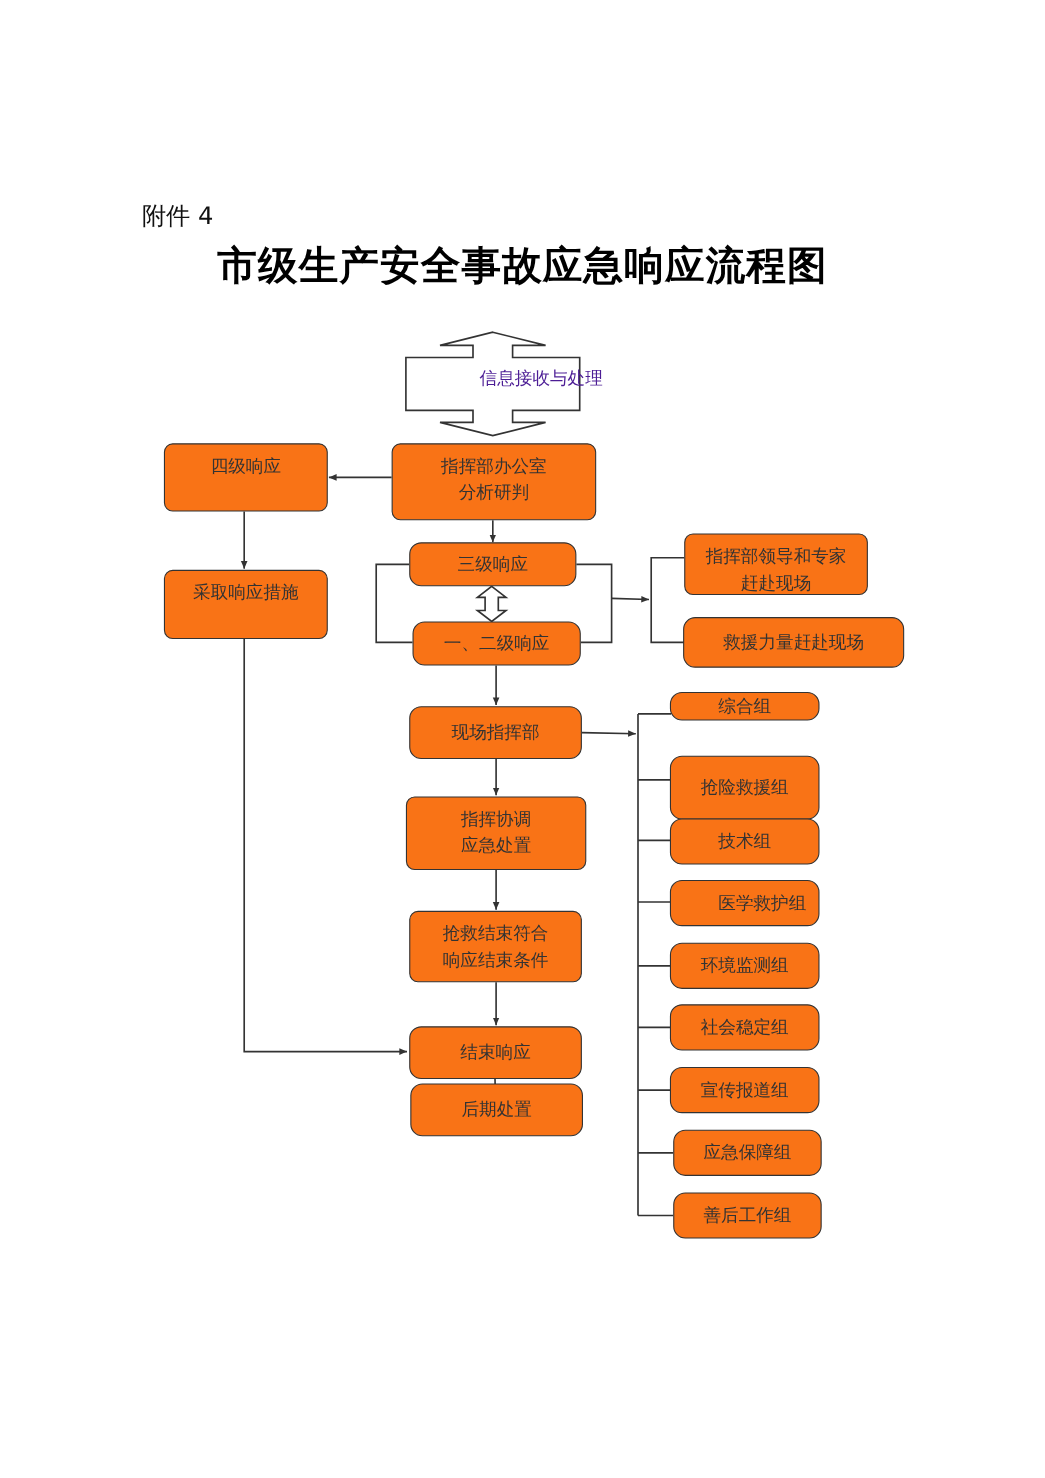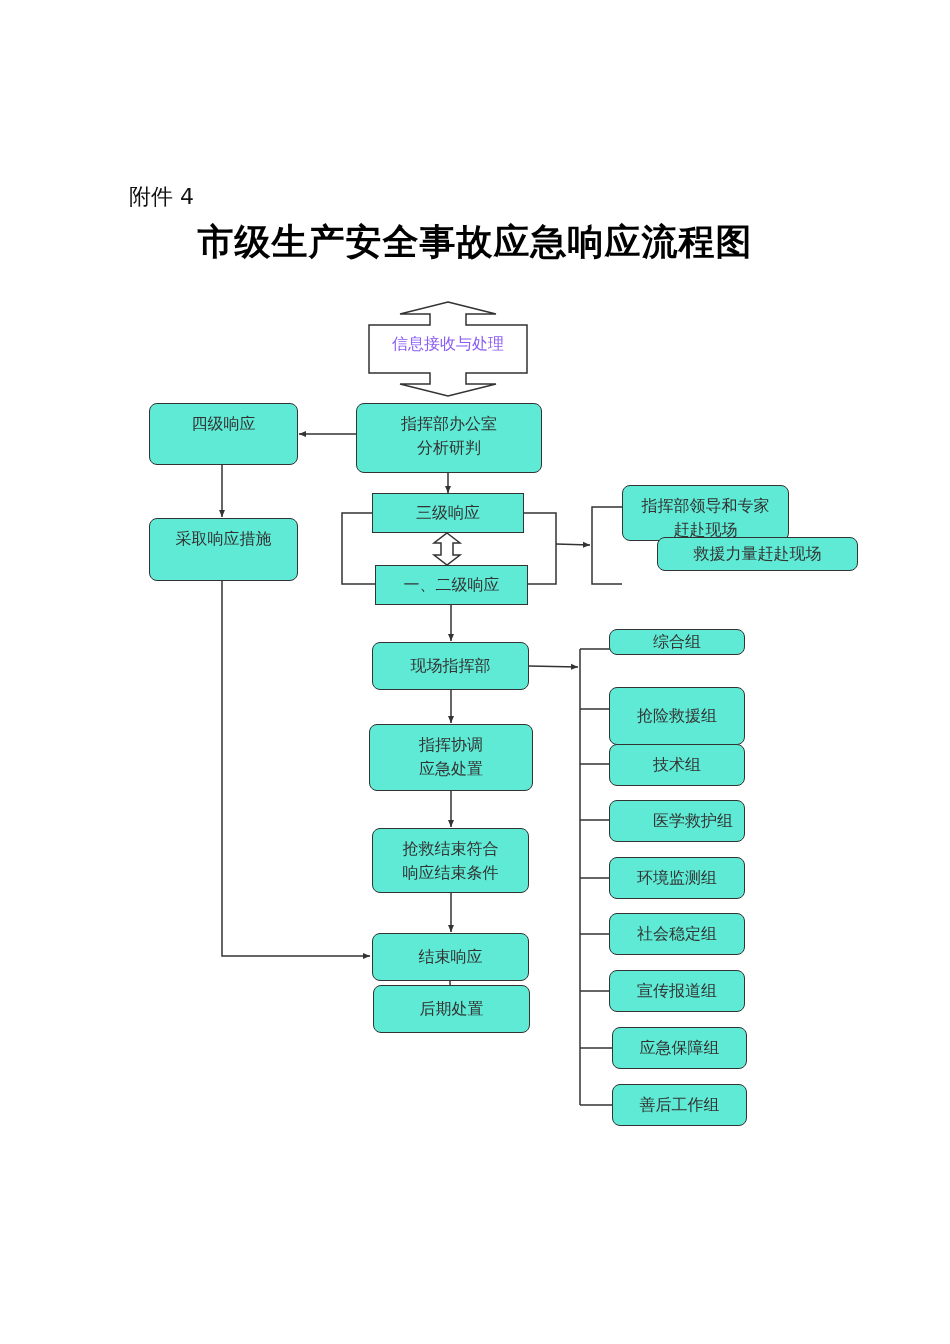--- a/index.html
+++ b/index.html
@@ -5,26 +5,26 @@
   html, body { margin:0; padding:0; background:#ffffff; }
   body { width:950px; height:1344px; position:relative; overflow:hidden;
          font-family: "DejaVu Serif", "Liberation Serif", serif; color:#222; }
   .annex { position:absolute; left:129px; top:182px; font-size:22px;
            font-family: "DejaVu Sans", "Liberation Sans", sans-serif; color:#111; }
   .title { position:absolute; left:0; width:950px; top:218px; text-align:center;
            font-size:36px; font-weight:bold; letter-spacing:1px; color:#000;
            font-family: "DejaVu Serif", "Liberation Serif", serif; }
   svg#flow { position:absolute; left:0; top:0; }
   .box { position:absolute; box-sizing:border-box; border:1.5px solid #333;
-         border-radius:8px; background:#5eead4; display:flex; align-items:flex-start;
+         border-radius:8px; background:#f97316; display:flex; align-items:flex-start;
          justify-content:center; text-align:center; font-size:16px; line-height:24px;
          padding-top:8px; color:#333; white-space:pre-line; }
   .box.sq { border-radius:0; }
-  .box.center { align-items:center; padding-top:0; }
-  .lbl { position:absolute; font-size:16px; color:#8b5cf6; text-align:center; }
+  .box.center { align-items:center; padding-top:0;border-radius:11px; }
+  .lbl { position:absolute; font-size:16px; color:#4c1d95; text-align:center;padding-left:44px; }
 </style>
 </head>
 <body>
 
 <div class="annex">附件 4</div>
 <div class="title">市级生产安全事故应急响应流程图</div>
 
 <svg id="flow" width="950" height="1344">
   <defs>
     <marker id="ah" markerWidth="8" markerHeight="8" refX="7" refY="4" orient="auto" markerUnits="userSpaceOnUse">
@@ -79,21 +79,21 @@
 <div class="lbl" style="left:369px; top:334px; width:158px;">信息接收与处理</div>
 
 <div class="box" style="left:149px; top:403px; width:149px; height:62px;">四级响应</div>
 <div class="box" style="left:356px; top:403px; width:186px; height:70px;">指挥部办公室
 分析研判</div>
 <div class="box sq center" style="left:372px; top:493px; width:152px; height:40px;">三级响应</div>
 <div class="box sq center" style="left:375px; top:565px; width:153px; height:40px;">一、二级响应</div>
 <div class="box" style="left:149px; top:518px; width:149px; height:63px;">采取响应措施</div>
 <div class="box" style="left:622px; top:485px; width:167px; height:56px;">指挥部领导和专家
 赶赴现场</div>
-<div class="box center" style="left:621px; top:537px; width:201px; height:34px;margin-left:36px;">救援力量赶赴现场</div>
+<div class="box center" style="left:621px; top:561px; width:201px; height:46px;">救援力量赶赴现场</div>
 <div class="box center" style="left:372px; top:642px; width:157px; height:48px;">现场指挥部</div>
 <div class="box" style="left:369px; top:724px; width:164px; height:67px;">指挥协调
 应急处置</div>
 <div class="box" style="left:372px; top:828px; width:157px; height:65px;">抢救结束符合
 响应结束条件</div>
 <div class="box center" style="left:372px; top:933px; width:157px; height:48px;">结束响应</div>
 <div class="box center" style="left:373px; top:985px; width:157px; height:48px;">后期处置</div>
 
 <div class="box center" style="left:609px; top:629px; width:136px; height:26px;">综合组</div>
 <div class="box center" style="left:609px; top:687px; width:136px; height:58px;">抢险救援组</div>

